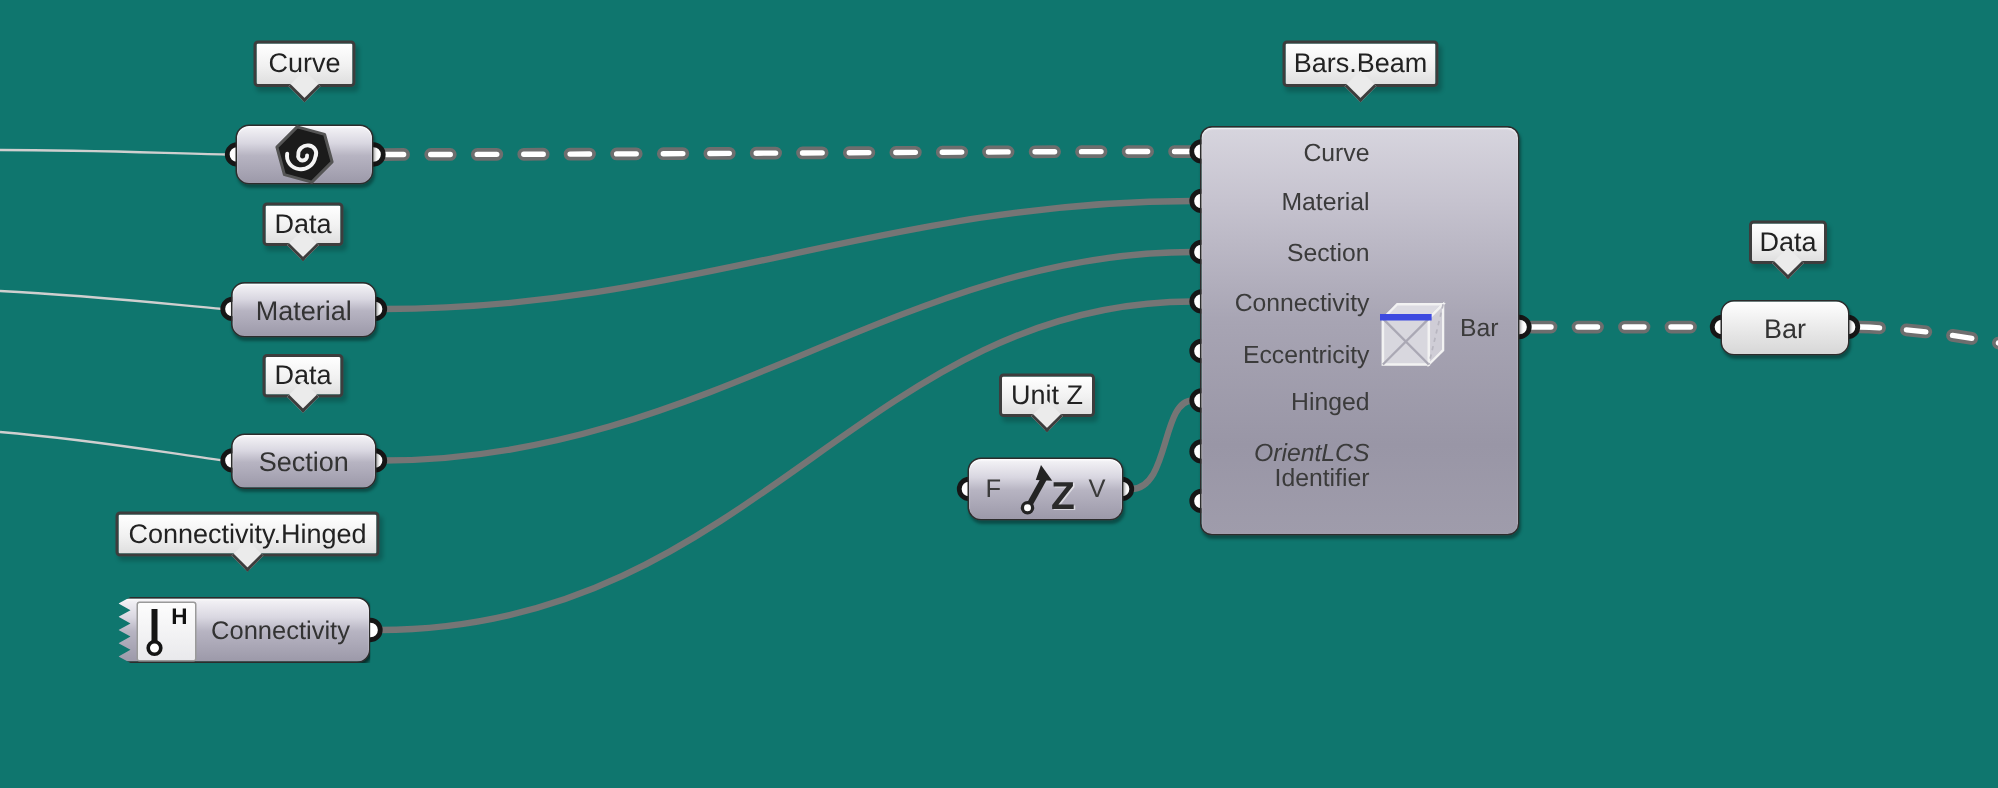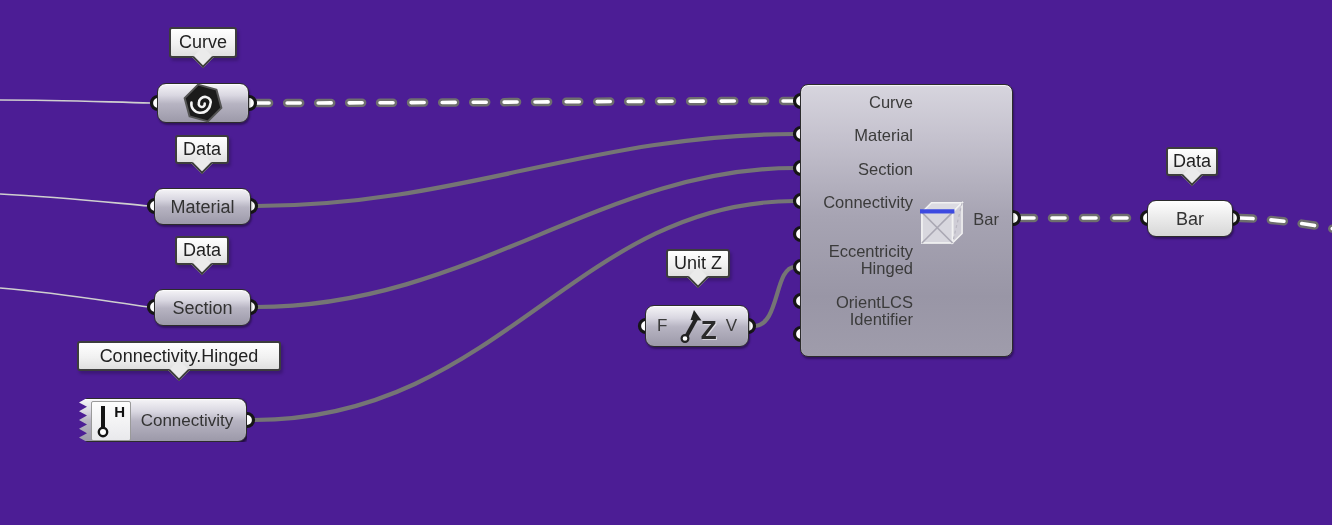--- a/index.html
+++ b/index.html
@@ -1,16 +1,16 @@
 <!DOCTYPE html>
 <html><head>
 <meta charset="utf-8">
 <style>
   html,body{margin:0;padding:0;background:#ffffff;}
-  .canvas{position:relative;width:1332px;height:525px;background:#4c1d95;overflow:hidden;
+  .canvas{position:relative;width:1332px;height:525px;background:#0f766e;overflow:hidden;
           font-family:"Liberation Sans",sans-serif;color:#3a3a3a;}
   svg.wires{position:absolute;left:0;top:0;z-index:1;}
 
   
   .comp{position:absolute;z-index:2;box-sizing:border-box;
         border:1.4px solid #2c2c2c;border-radius:9px;
         background:linear-gradient(180deg,#f5f4f7 0%,#d9d7e1 30%,#b7b4c2 52%,#9c99a9 100%);
         box-shadow:1px 2px 2px rgba(0,0,0,.35), inset 0 1px 1px rgba(255,255,255,.8);
         display:flex;align-items:center;justify-content:center;}
   .comp .cap-label{font-size:18px;color:#333;line-height:1;}
@@ -109,26 +109,30 @@
     <div class="tip"></div>
   </div>
   <div class="balloon" style="left:175px;top:135px;width:54px;height:29px;">
     <span>Data</span>
     <div class="tip"></div>
   </div>
   <div class="balloon" style="left:175px;top:236px;width:54px;height:29px;">
     <span>Data</span>
     <div class="tip"></div>
   </div>
-  <div class="balloon" style="left:77px;top:341px;width:204px;height:30px;text-align:center;">
+  <div class="balloon" style="left:77px;top:341px;width:176px;height:30px;text-align:center;">
     <span>Connectivity.Hinged</span>
     <div class="tip"></div>
   </div>
   <div class="balloon" style="left:666px;top:249px;width:64px;height:29px;text-align:right;">
     <span>Unit Z</span>
+    <div class="tip"></div>
+  </div>
+  <div class="balloon" style="left:855px;top:27px;width:104px;height:31px;">
+    <span>Bars.Beam</span>
     <div class="tip"></div>
   </div>
   <div class="balloon" style="left:1166px;top:147px;width:52px;height:29px;">
     <span>Data</span>
     <div class="tip"></div>
   </div>
 
   <div class="comp" style="left:157px;top:83px;width:92px;height:40px;">
     <svg width="44" height="42" viewBox="0 0 44 42">
       <polygon points="40.4,25.9 26.9,39.4 8.6,34.4 3.6,16.1 17.1,2.6 35.4,7.6" fill="#1b1b1b" stroke="#555" stroke-width="2" stroke-linejoin="round"></polygon>
@@ -166,23 +170,23 @@
       <span class="z-letter">Z</span>
     </div>
     <span class="fv">V</span>
   </div>
 
   <div class="comp beam" style="left:800px;top:84px;width:213px;height:273px;">
     <span class="in-label" style="top:7px;">Curve</span>
     <span class="in-label" style="top:40px;">Material</span>
     <span class="in-label" style="top:74px;">Section</span>
     <span class="in-label" style="top:107px;">Connectivity</span>
-    <span class="in-label" style="top:156px;">Eccentricity</span>
+    <span class="in-label" style="top:142px;">Eccentricity</span>
     <span class="in-label" style="top:173px;">Hinged</span>
-    <span class="in-label" style="top:207px;">OrientLCS</span>
+    <span class="in-label" style="top:207px;font-style:italic;">OrientLCS</span>
     <span class="in-label" style="top:224px;">Identifier</span>
 
     <svg class="cube" width="44" height="48" viewBox="0 0 46 50">
       <polygon points="2,16 12,6 44,6 34,16" fill="#dcdbe2" stroke="#f2f2f2" stroke-width="1.6"></polygon>
       <polygon points="34,16 44,6 44,38 34,48" fill="#cfcdd6" stroke="#f2f2f2" stroke-width="1.6"></polygon>
       <rect x="2" y="16" width="32" height="32" fill="#d8d7de" stroke="#f2f2f2" stroke-width="1.8"></rect>
       <line x1="2" y1="16" x2="34" y2="48" stroke="#aaa8b4" stroke-width="1.6"></line>
       <line x1="2" y1="48" x2="34" y2="16" stroke="#aaa8b4" stroke-width="1.6"></line>
       <line x1="44" y1="6" x2="34" y2="48" stroke="#b8b6c0" stroke-width="1.2" stroke-dasharray="3 3"></line>
       <line x1="0" y1="15" x2="36" y2="15" stroke="#3d4ae0" stroke-width="4.5"></line>

